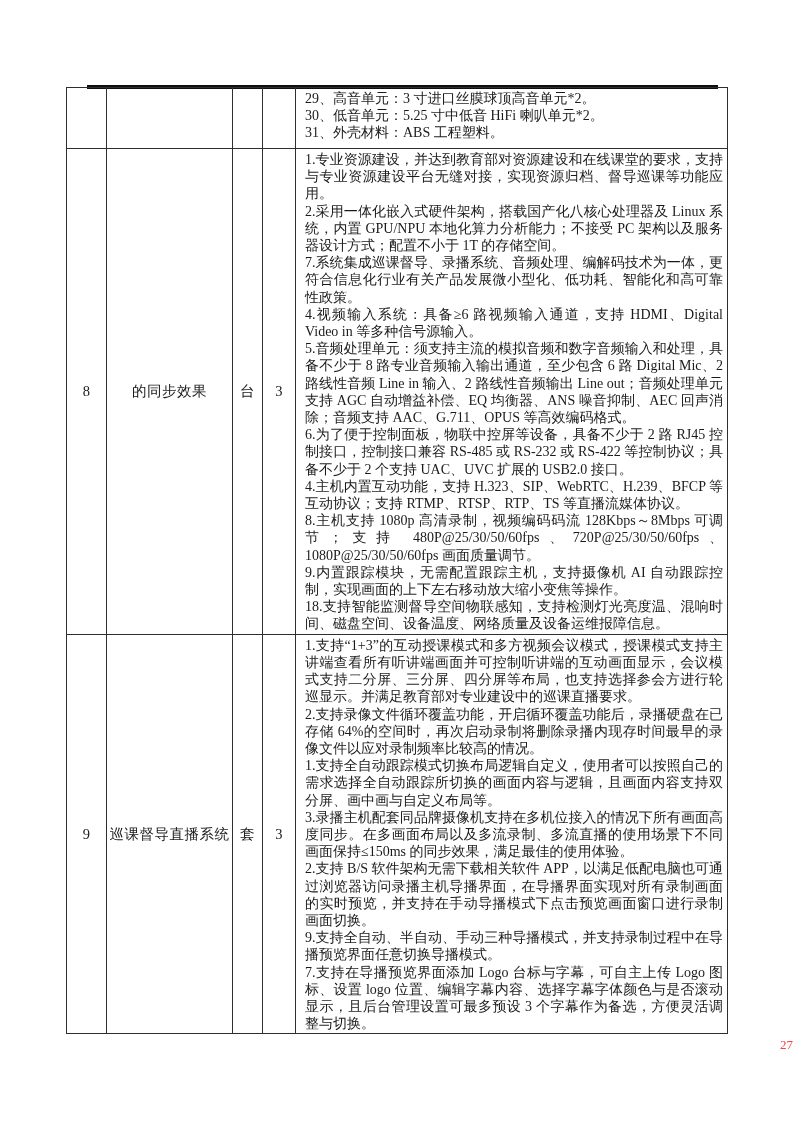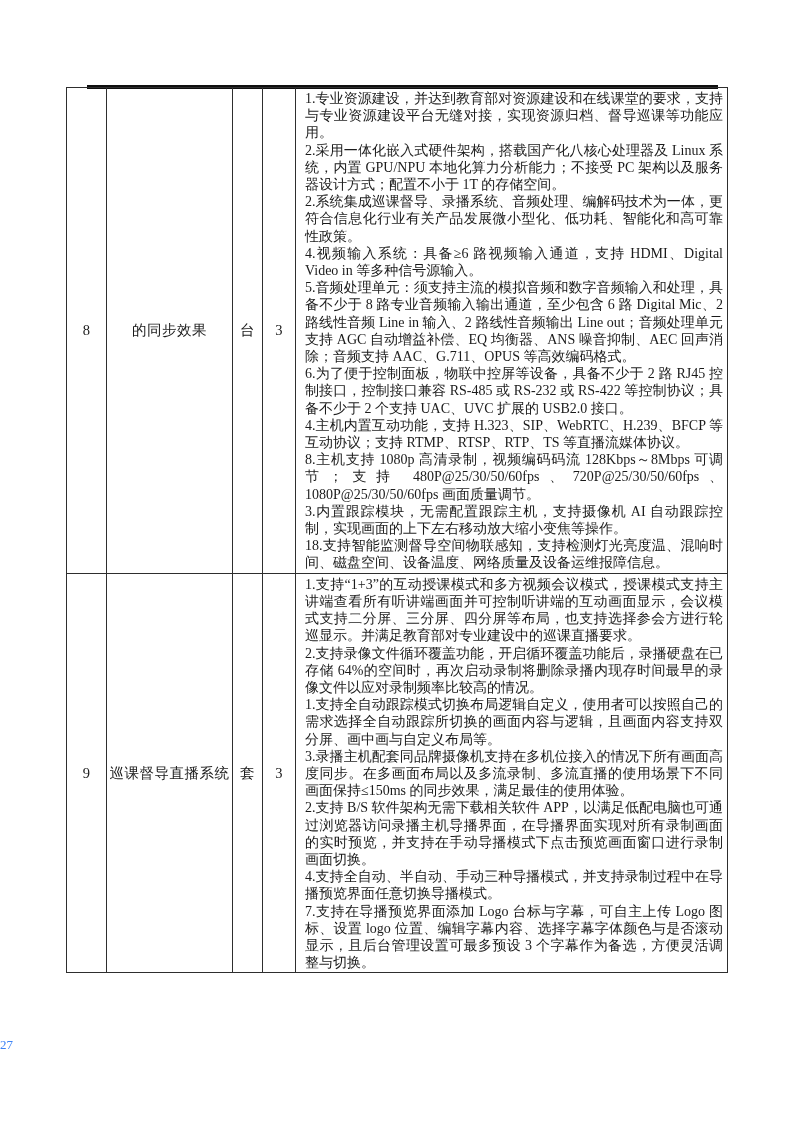--- a/index.html
+++ b/index.html
@@ -30,72 +30,83 @@
   }
   td.c-desc {
     vertical-align: top;
     padding: 2px 4px 1px 9px;
     font-size: 14px; line-height: 17.2px;
     text-align: justify; text-justify: inter-character;
   }
   td.c-desc p.spec { margin: 0; word-break: break-word; }
   .pagenum {
     position: absolute; top: 1037px; left: 0; width: 100%;
-    text-align: left; font-size: 13px; color: #3b82f6;
+    text-align: right; font-size: 13px; color: #ef4444;
   }
 </style>
 </head>
 <body>
 
 <div class="page">
 
   <div class="break-bar"></div>
 
   <table class="spec-table">
     <colgroup>
       <col style="width:40px">
         <col style="width:126px">
         <col style="width:30px">
         <col style="width:33px">
         <col style="width:432px">
     </colgroup>
     <tbody>
 
+      <tr class="row-cont">
+        <td class="c-center"></td>
+        <td class="c-center"></td>
+        <td class="c-center"></td>
+        <td class="c-center"></td>
+        <td class="c-desc">
+            <p class="spec">29、高音单元：3 寸进口丝膜球顶高音单元*2。</p>
+            <p class="spec">30、低音单元：5.25 寸中低音 HiFi 喇叭单元*2。</p>
+            <p class="spec">31、外壳材料：ABS 工程塑料。</p>
+          </td>
+      </tr>
 
       <tr class="row-8">
         <td class="c-center">8</td>
         <td class="c-center">的同步效果</td>
         <td class="c-center">台</td>
         <td class="c-center">3</td>
         <td class="c-desc">
             <p class="spec">1.专业资源建设，并达到教育部对资源建设和在线课堂的要求，支持与专业资源建设平台无缝对接，实现资源归档、督导巡课等功能应用。</p>
             <p class="spec">2.采用一体化嵌入式硬件架构，搭载国产化八核心处理器及 Linux 系统，内置 GPU/NPU 本地化算力分析能力；不接受 PC 架构以及服务器设计方式；配置不小于 1T 的存储空间。</p>
-            <p class="spec">2.系统集成巡课督导、录播系统、音频处理、编解码技术为一体，更符合信息化行业有关产品发展微小型化、低功耗、智能化和高可靠性政策。</p>
+            <p class="spec">7.系统集成巡课督导、录播系统、音频处理、编解码技术为一体，更符合信息化行业有关产品发展微小型化、低功耗、智能化和高可靠性政策。</p>
             <p class="spec">4.视频输入系统：具备≥6 路视频输入通道，支持 HDMI、Digital Video in 等多种信号源输入。</p>
             <p class="spec">5.音频处理单元：须支持主流的模拟音频和数字音频输入和处理，具备不少于 8 路专业音频输入输出通道，至少包含 6 路 Digital Mic、2 路线性音频 Line in 输入、2 路线性音频输出 Line out；音频处理单元支持 AGC 自动增益补偿、EQ 均衡器、ANS 噪音抑制、AEC 回声消除；音频支持 AAC、G.711、OPUS 等高效编码格式。</p>
             <p class="spec">6.为了便于控制面板，物联中控屏等设备，具备不少于 2 路 RJ45 控制接口，控制接口兼容 RS-485 或 RS-232 或 RS-422 等控制协议；具备不少于 2 个支持 UAC、UVC 扩展的 USB2.0 接口。</p>
             <p class="spec">4.主机内置互动功能，支持 H.323、SIP、WebRTC、H.239、BFCP 等互动协议；支持 RTMP、RTSP、RTP、TS 等直播流媒体协议。</p>
             <p class="spec">8.主机支持 1080p 高清录制，视频编码码流 128Kbps～8Mbps 可调节；支持 480P@25/30/50/60fps、720P@25/30/50/60fps、1080P@25/30/50/60fps 画面质量调节。</p>
-            <p class="spec">3.内置跟踪模块，无需配置跟踪主机，支持摄像机 AI 自动跟踪控制，实现画面的上下左右移动放大缩小变焦等操作。</p>
+            <p class="spec">9.内置跟踪模块，无需配置跟踪主机，支持摄像机 AI 自动跟踪控制，实现画面的上下左右移动放大缩小变焦等操作。</p>
             <p class="spec">18.支持智能监测督导空间物联感知，支持检测灯光亮度温、混响时间、磁盘空间、设备温度、网络质量及设备运维报障信息。</p>
           </td>
       </tr>
 
       <tr class="row-9">
         <td class="c-center">9</td>
         <td class="c-center">巡课督导直播系统</td>
         <td class="c-center">套</td>
         <td class="c-center">3</td>
         <td class="c-desc">
             <p class="spec">1.支持“1+3”的互动授课模式和多方视频会议模式，授课模式支持主讲端查看所有听讲端画面并可控制听讲端的互动画面显示，会议模式支持二分屏、三分屏、四分屏等布局，也支持选择参会方进行轮巡显示。并满足教育部对专业建设中的巡课直播要求。</p>
             <p class="spec">2.支持录像文件循环覆盖功能，开启循环覆盖功能后，录播硬盘在已存储 64%的空间时，再次启动录制将删除录播内现存时间最早的录像文件以应对录制频率比较高的情况。</p>
             <p class="spec">1.支持全自动跟踪模式切换布局逻辑自定义，使用者可以按照自己的需求选择全自动跟踪所切换的画面内容与逻辑，且画面内容支持双分屏、画中画与自定义布局等。</p>
             <p class="spec">3.录播主机配套同品牌摄像机支持在多机位接入的情况下所有画面高度同步。在多画面布局以及多流录制、多流直播的使用场景下不同画面保持≤150ms 的同步效果，满足最佳的使用体验。</p>
             <p class="spec">2.支持 B/S 软件架构无需下载相关软件 APP，以满足低配电脑也可通过浏览器访问录播主机导播界面，在导播界面实现对所有录制画面的实时预览，并支持在手动导播模式下点击预览画面窗口进行录制画面切换。</p>
-            <p class="spec">4.支持全自动、半自动、手动三种导播模式，并支持录制过程中在导播预览界面任意切换导播模式。</p>
+            <p class="spec">9.支持全自动、半自动、手动三种导播模式，并支持录制过程中在导播预览界面任意切换导播模式。</p>
             <p class="spec">7.支持在导播预览界面添加 Logo 台标与字幕，可自主上传 Logo 图标、设置 logo 位置、编辑字幕内容、选择字幕字体颜色与是否滚动显示，且后台管理设置可最多预设 3 个字幕作为备选，方便灵活调整与切换。</p>
           </td>
       </tr>
 
     </tbody>
   </table>
 
   <div class="pagenum">27</div>
 
 </div>

